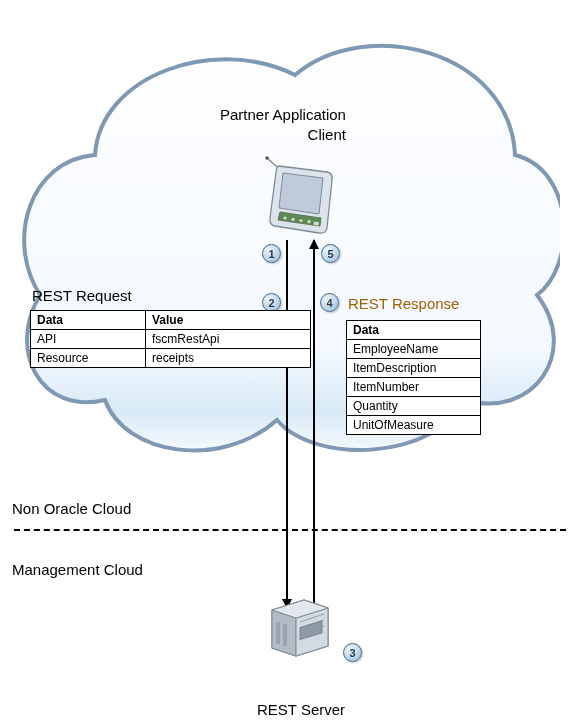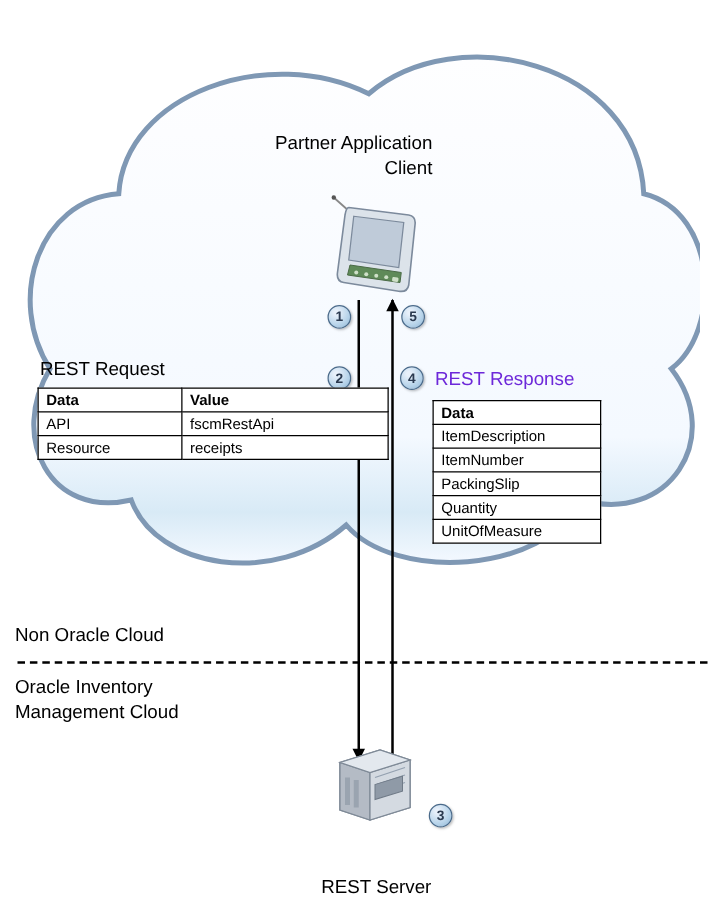--- a/index.html
+++ b/index.html
@@ -74,21 +74,21 @@
       content: "";
       position: absolute;
       top: -1px;
       left: -4px;
       border-left: 5px solid transparent;
       border-right: 5px solid transparent;
       border-bottom: 10px solid #000;
     }
     
     .req-title { position: absolute; top: 287px; left: 32px; font-size: 15px; color: #000; }
-    .resp-title { position: absolute; top: 295px; left: 348px; font-size: 15px; color: #6d28d9; }
+    .resp-title { position: absolute; top: 295px; left: 348px; font-size: 15px; color: #a16207; }
     
     .req-table {
       position: absolute;
       top: 310px;
       left: 30px;
       border-collapse: collapse;
       background: #fff;
       font-size: 12px;
     }
     .req-table th, .req-table td {
@@ -209,43 +209,43 @@
       </tr>
 </tbody>
   </table>
 
 <table class="resp-table">
   <tbody>
       <tr>
         <th>Data</th>
       </tr>
   <tr>
+        <td>EmployeeName</td>
+      </tr>
+  <tr>
         <td>ItemDescription</td>
       </tr>
   <tr>
         <td>ItemNumber</td>
-      </tr>
-  <tr>
-        <td>PackingSlip</td>
       </tr>
   <tr>
         <td>Quantity</td>
       </tr>
   <tr>
         <td>UnitOfMeasure</td>
       </tr>
 </tbody>
   </table>
 
 <div class="cloud-caption">Non Oracle Cloud</div>
 
 <div class="divider"></div>
 
 <div class="lower-caption">
-  <span>Oracle Inventory</span><br>
+  <br>
   <span>Management Cloud</span>
 </div>
 
 <div class="server-img">
   <svg viewBox="0 0 68 62">
     <path d="M 6 14 L 38 4 L 62 12 L 62 50 L 30 60 L 6 52 Z" fill="#c7cdd4" stroke="#7f8a97" stroke-width="1.3"></path>
     <path d="M 6 14 L 30 22 L 30 60 L 6 52 Z" fill="#b4bbc5" stroke="#7f8a97" stroke-width="1"></path>
     <path d="M 30 22 L 62 12 L 62 50 L 30 60 Z" fill="#d4dae1" stroke="#7f8a97" stroke-width="1"></path>
     <path d="M 6 14 L 38 4 L 62 12 L 30 22 Z" fill="#e3e8ee" stroke="#7f8a97" stroke-width="1"></path>
     <line x1="34" y1="26" x2="58" y2="18" stroke="#93a0af" stroke-width="1"></line>

